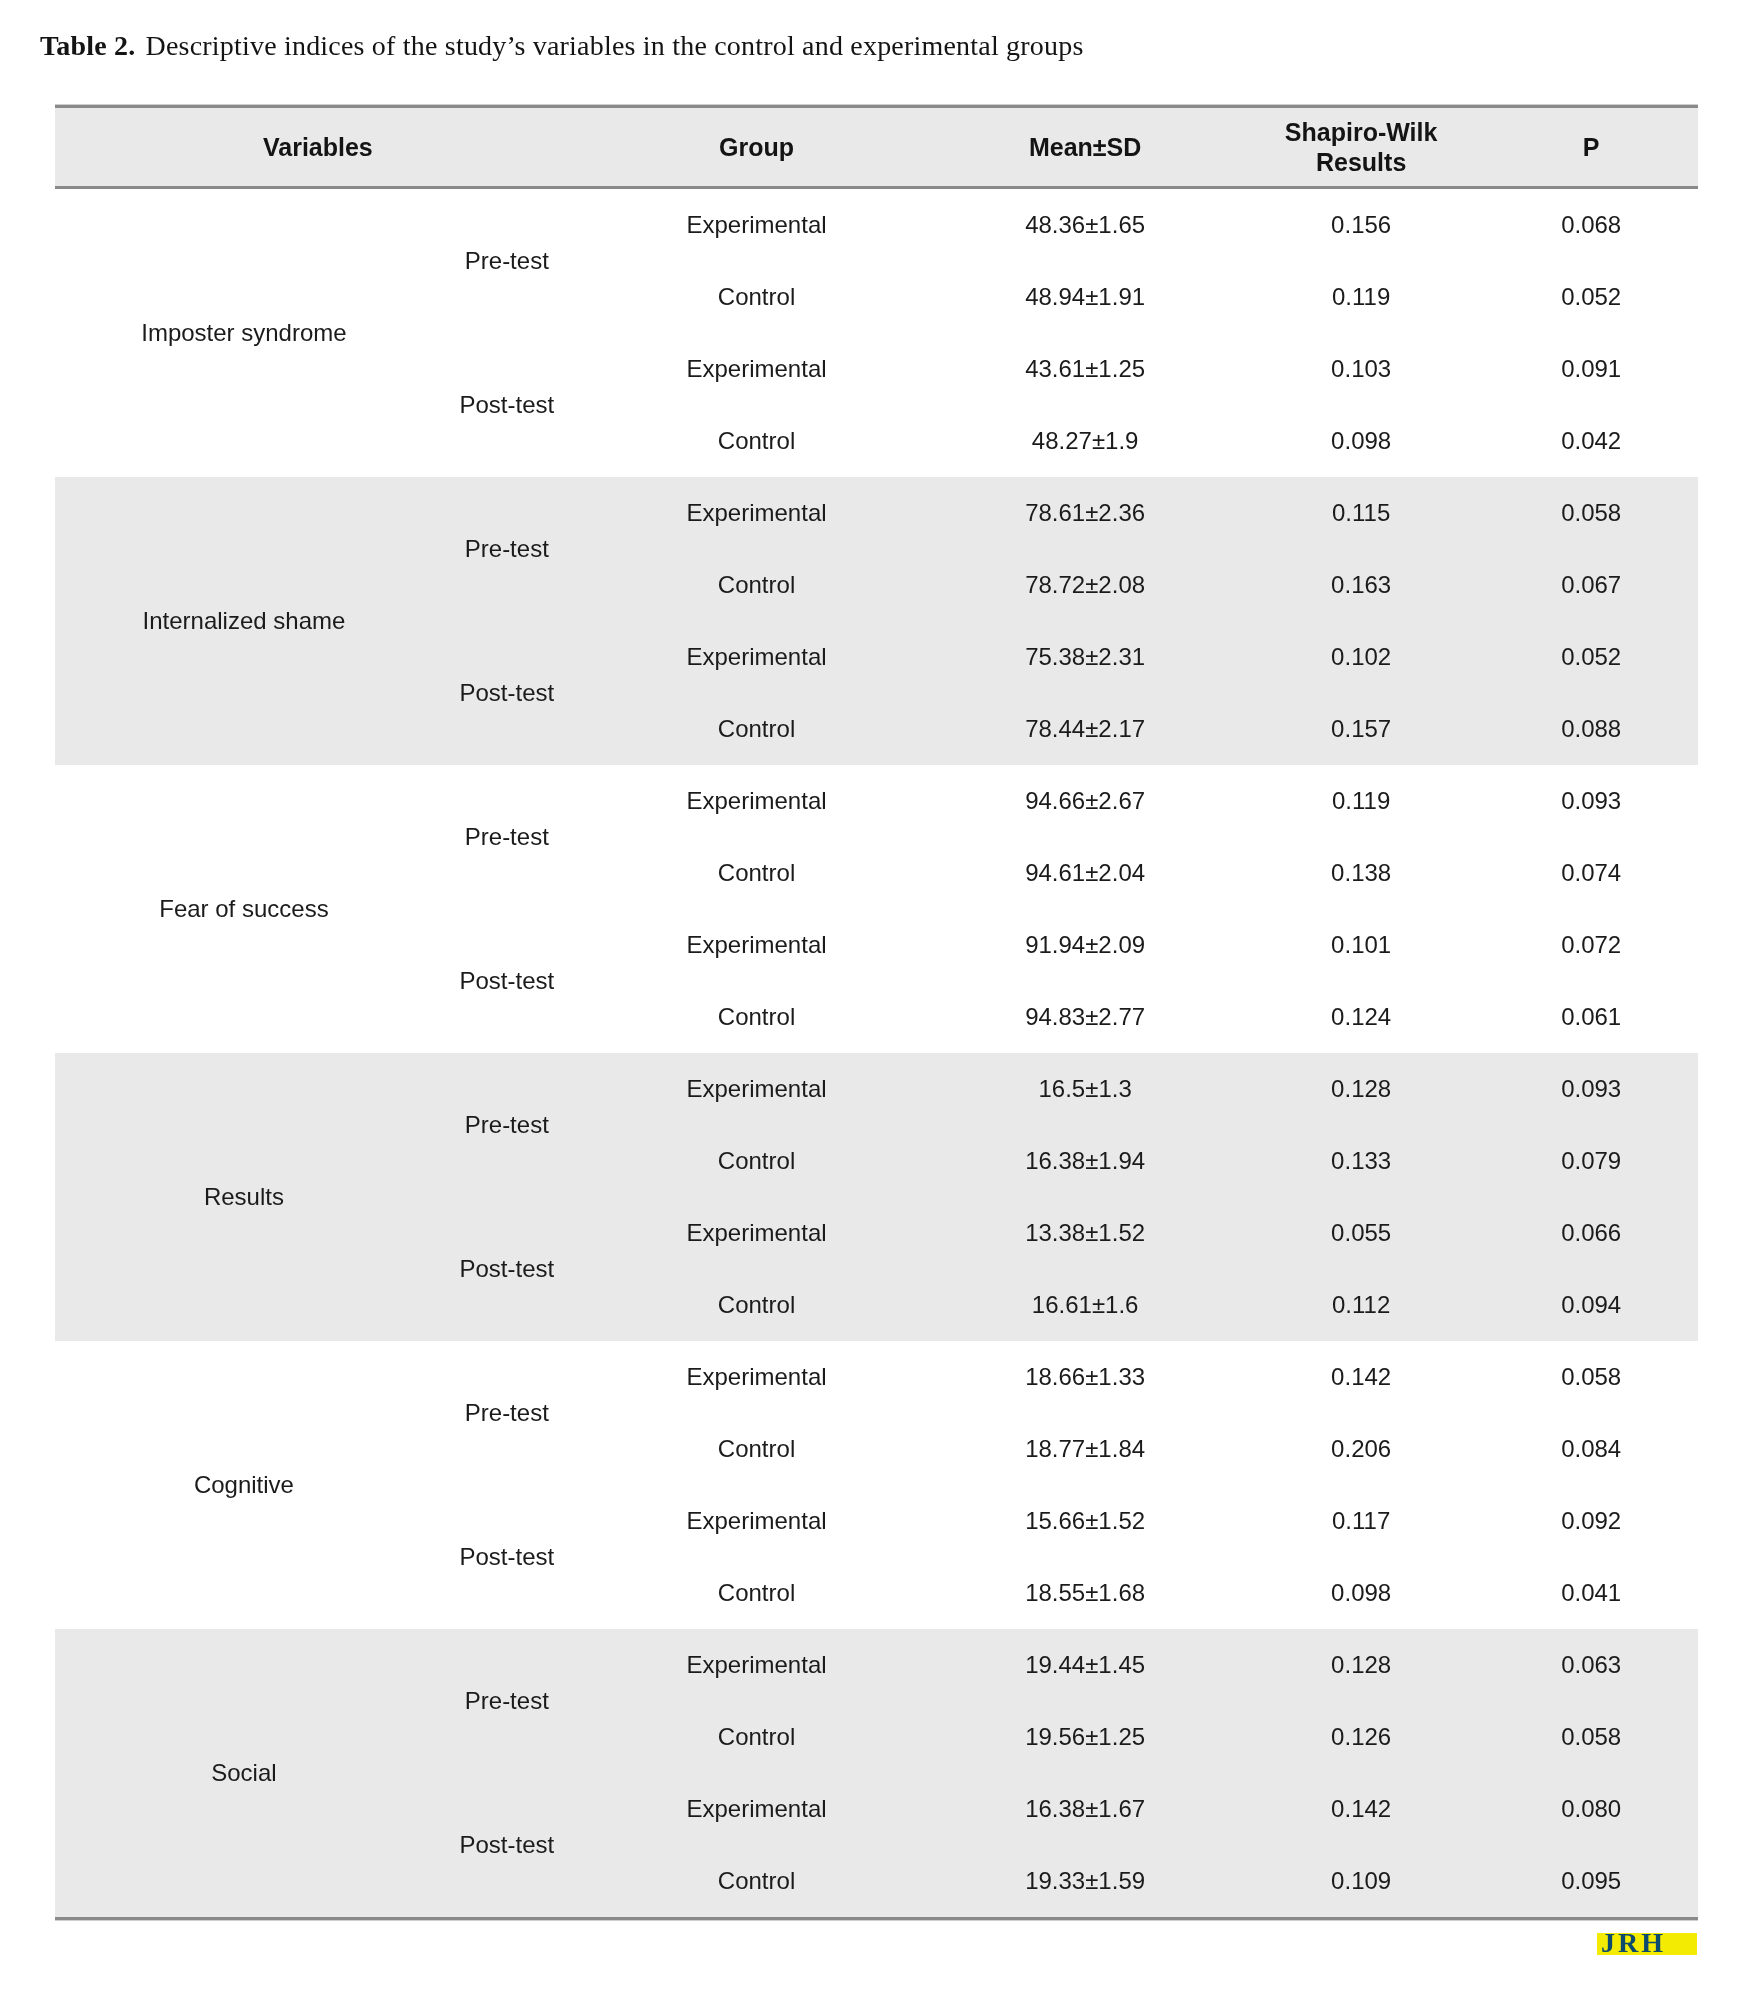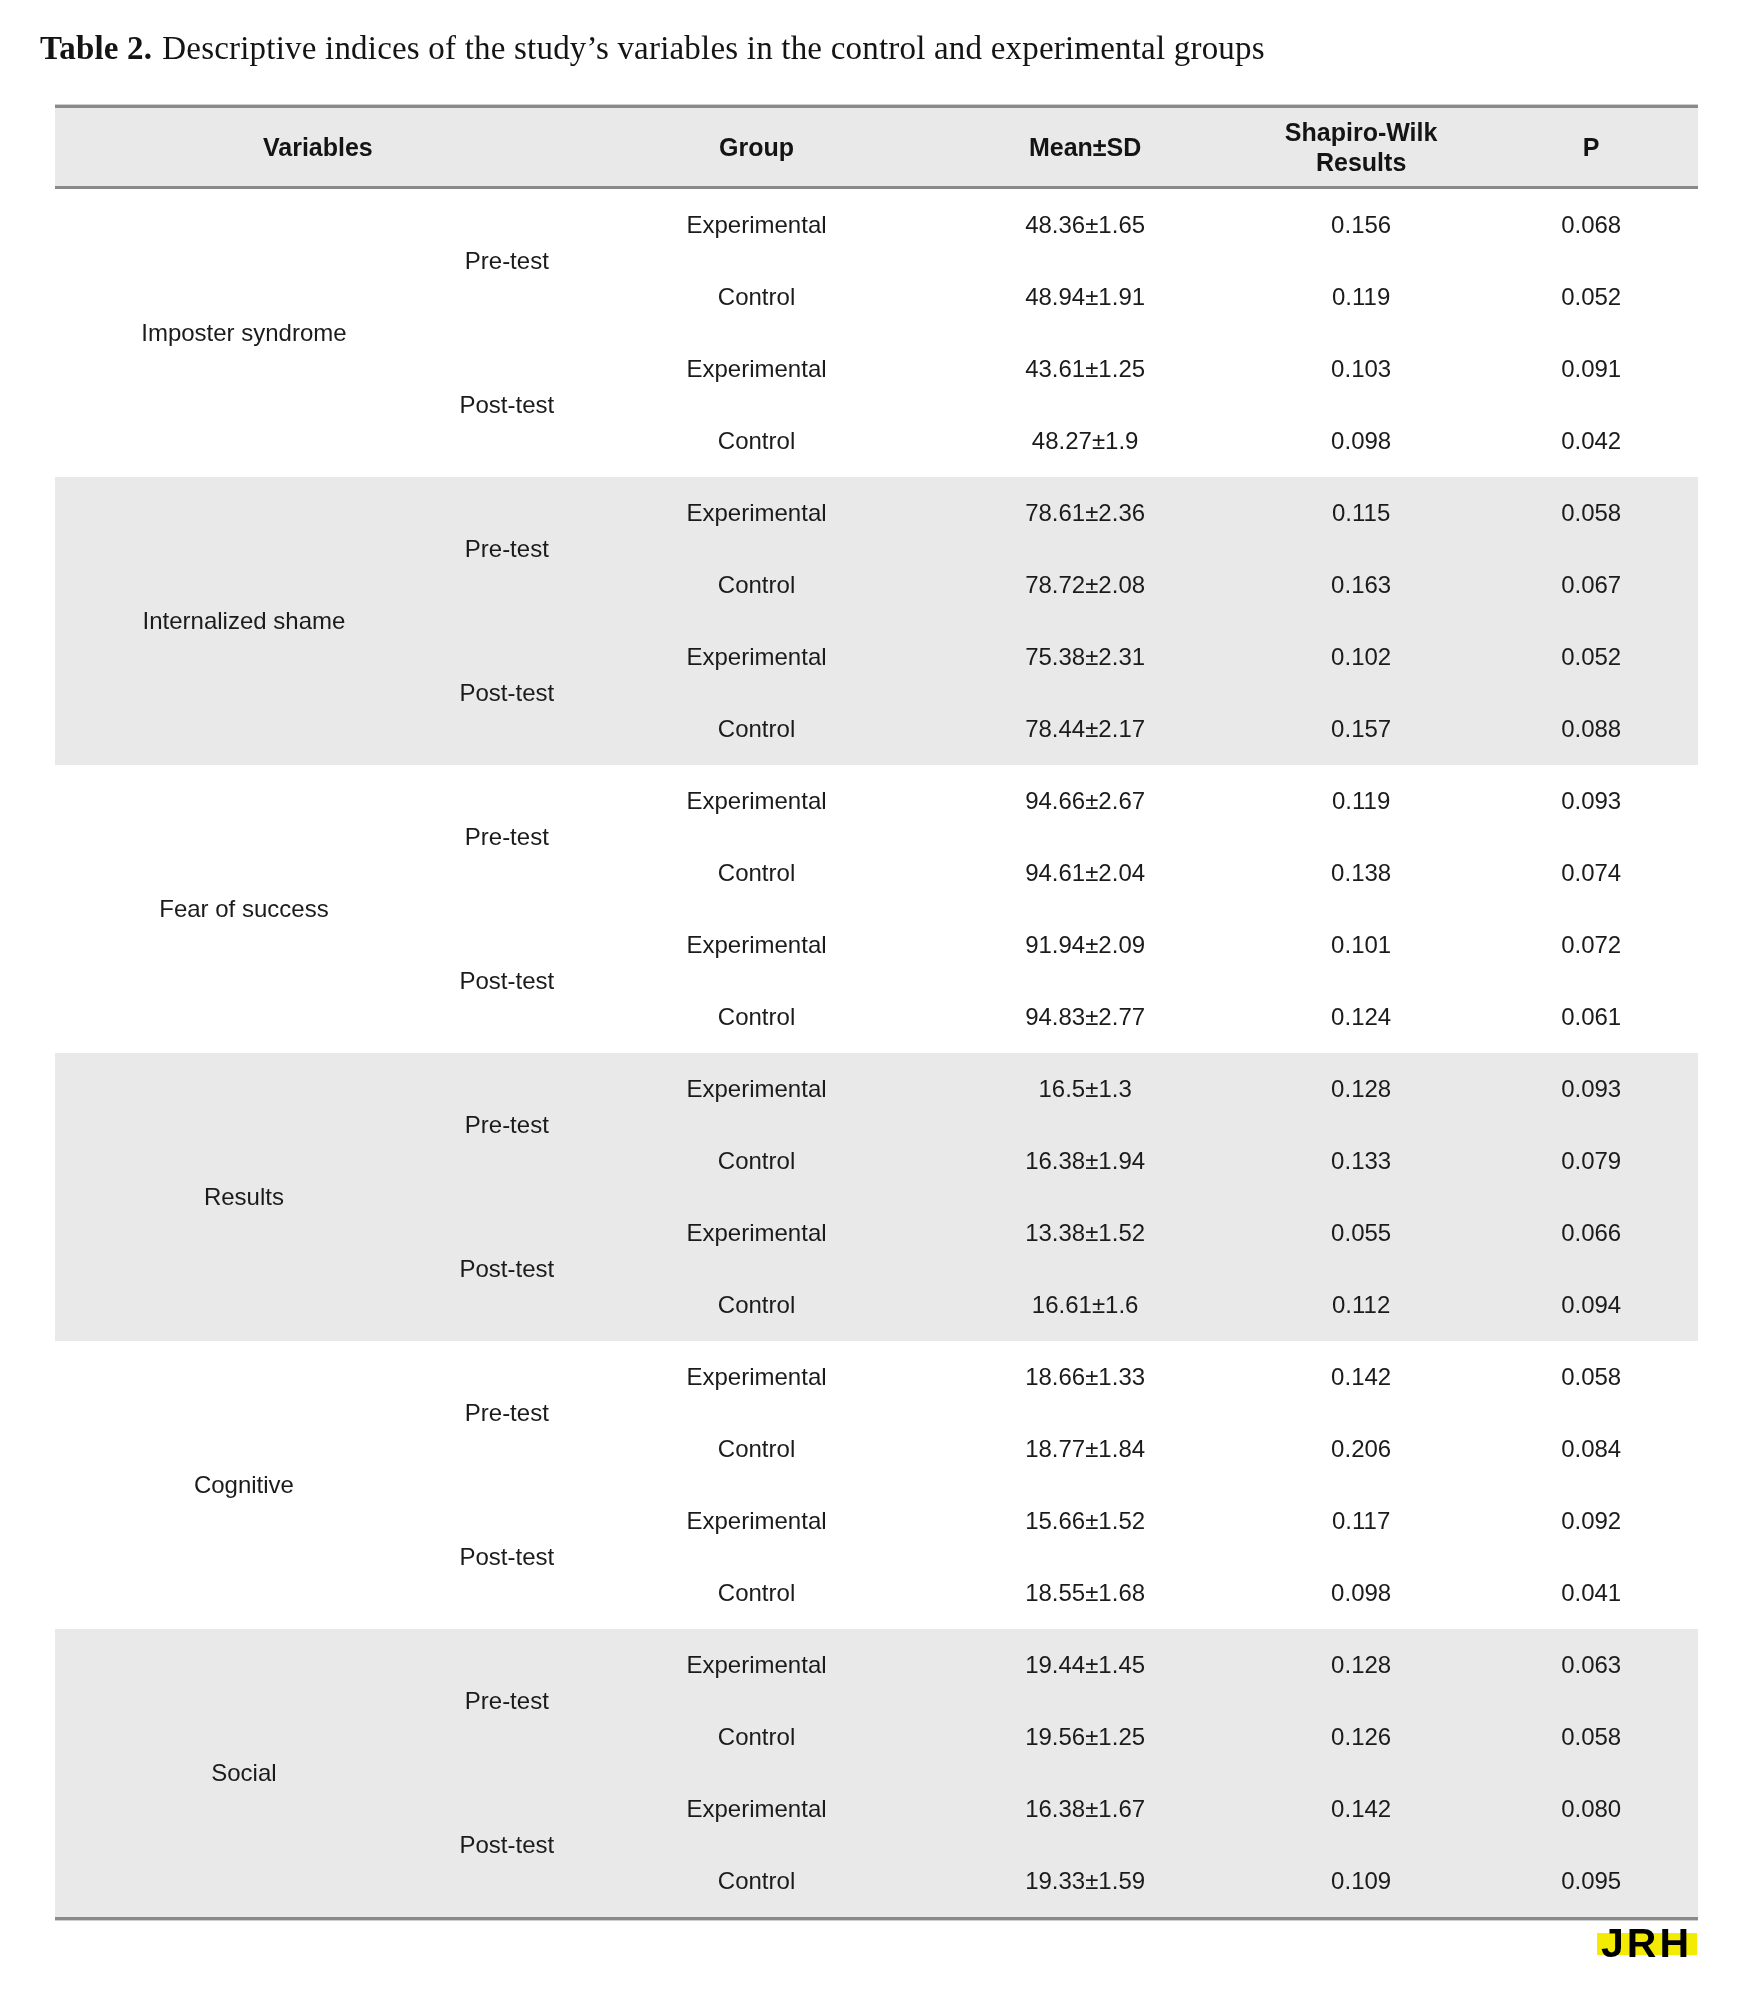--- a/index.html
+++ b/index.html
@@ -9,21 +9,21 @@
     position:relative;
     font-family:"Liberation Sans","DejaVu Sans",sans-serif;
     color:#1b1b1b;
     overflow:hidden;
   }
   .caption{
     position:absolute;
     left:40px;top:30px;
     width:1650px;
     font-family:"Liberation Serif","DejaVu Serif",serif;
-    font-size:33px;
+    font-size:28px;
     color:#141414;
     letter-spacing:0.2px;
   }
   .caption .cap-label{font-weight:700;margin-right:10px;}
   .table-wrap{
     position:absolute;
     left:55px;top:104px;
     width:1643px;
     border-top:1px solid #cfcfcf;
     border-bottom:1px solid #cfcfcf;
@@ -63,26 +63,26 @@
     width:100px;height:44px;
   }
   .logo-band{
     position:absolute;
     left:0;top:5px;width:100px;height:22px;
     background:#f3eb02;
   }
   .logo-text{
     position:absolute;
     left:4px;top:-7px;
-    font-family:Liberation Sans, sans-serif;
+    font-family:Liberation Serif, serif;
     font-weight:700;
-    font-size:41px;
+    font-size:28px;
     line-height:44px;
     letter-spacing:3px;
-    color:#000000;
+    color:#0c4a6e;
   }
 </style>
 </head>
 <body>
 
 <div class="caption">
   <span class="cap-label">Table 2.</span><span>Descriptive indices of the study’s variables in the control and experimental groups</span>
 </div>
 
 <div class="table-wrap">

